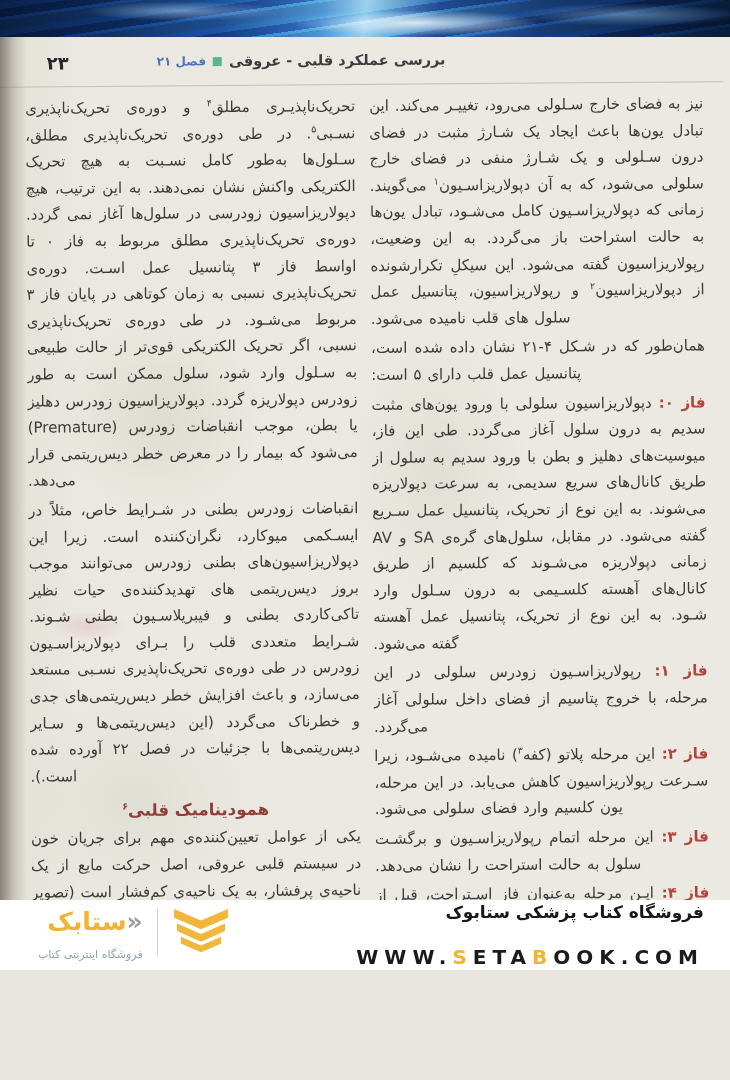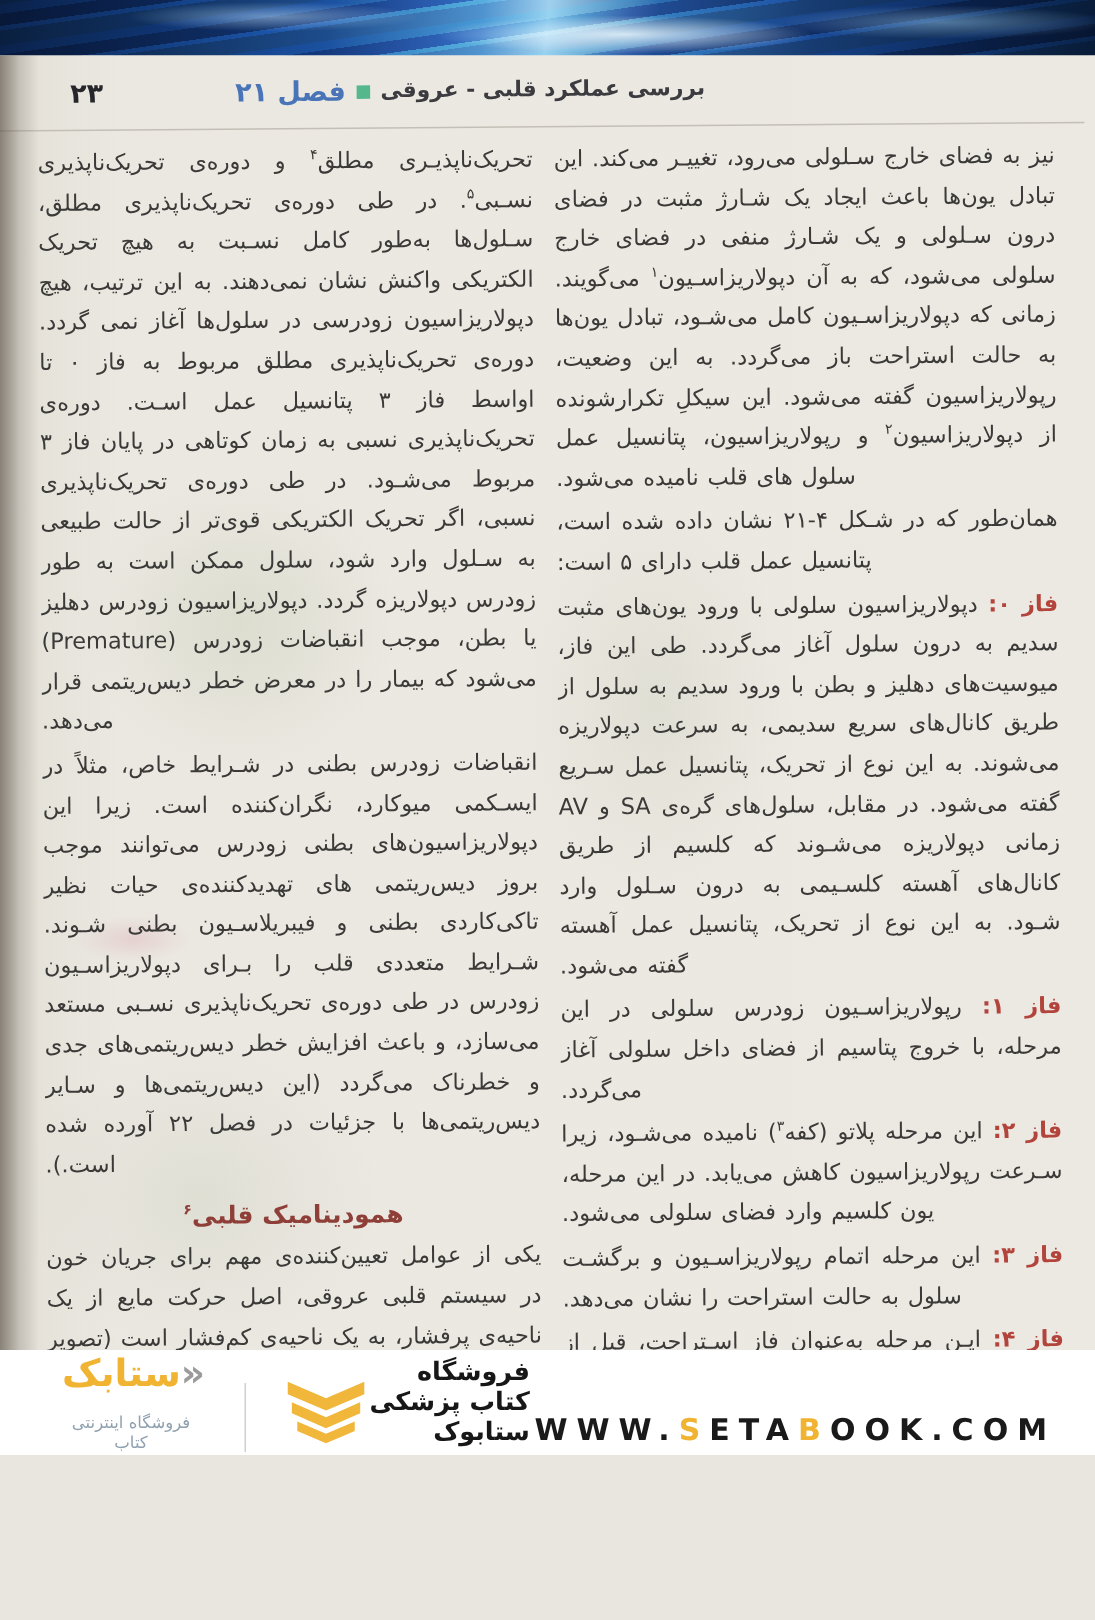--- a/index.html
+++ b/index.html
@@ -21,21 +21,21 @@
   
   .page{position:absolute;top:37px;left:0;width:730px;height:973px;
     background:linear-gradient(90deg,#dcd8cf 0,#e6e3db 30px,#ebe8e1 80px,#ece9e2 100%);}
   .gutter{position:absolute;top:0;left:0;width:26px;height:100%;
     background:linear-gradient(90deg,rgba(52,44,34,.5),rgba(52,44,34,.16) 50%,rgba(52,44,34,0));}
   .page-inner{position:absolute;inset:0;transform:rotate(-0.45deg);transform-origin:50% 45%;}
 
   .page-header{display:flex;align-items:center;height:46px;padding-left:50px;}
   .page-number{font-size:18px;font-weight:bold;color:#26262a;width:44px;}
   .chapter{display:flex;align-items:center;margin-left:66px;gap:7px;direction:ltr;}
-  .chapter-label{color:#4a74b8;font-size:18px;font-weight:bold;}
+  .chapter-label{color:#4a74b8;font-size:12px;font-weight:bold;}
   .chapter-square{width:9px;height:9px;background:#55b88d;display:inline-block;}
   .chapter-title{color:#3c3c40;font-size:14.5px;font-weight:bold;}
   .rule{border-bottom:1.2px solid #c3bfb6;margin:1px 4px 0 2px;}
 
   
   .content{direction:rtl;display:flex;gap:14px;padding:8px 24px 0 28px;height:905px;
     background:
       radial-gradient(ellipse 150px 140px at 22% 36%,rgba(150,165,120,.17),rgba(150,165,120,0) 70%),
       radial-gradient(ellipse 130px 190px at 60% 42%,rgba(150,160,125,.13),rgba(150,160,125,0) 70%),
       radial-gradient(ellipse 170px 150px at 18% 78%,rgba(140,155,120,.12),rgba(140,155,120,0) 70%),
@@ -58,28 +58,28 @@
 
   .footnotes{position:absolute;left:0;right:0;direction:ltr;text-align:left;
     font-family:"Liberation Serif",serif;font-size:13.5px;color:#2b2b2b;line-height:20px;}
   .fn-right{bottom:-9px;}
   .fn-left{bottom:-8px;}
   .fn-divider{border-top:1.6px solid #7a3f55;width:96%;margin-bottom:4px;}
 
   
   .footer{position:absolute;left:0;bottom:0;width:730px;height:70px;background:#ffffff;
     display:flex;align-items:center;padding:0 26px 0 38px;box-sizing:border-box;}
-  .brand{display:flex;align-items:flex-end;gap:26px;}
+  .brand{display:flex;align-items:flex-start;gap:14px;}
   .wordmark{font-size:25px;font-weight:bold;direction:rtl;line-height:26px;letter-spacing:.5px;}
   .wm-gold{color:#f0b432;}
   .wm-gray{color:#9b9b9b;font-weight:bold;}
   .brand-sub{font-size:11px;color:#8fa0b0;direction:rtl;text-align:center;margin-top:13px;}
   .vline{width:1.5px;height:46px;background:#cfcfcf;}
   .chevrons{width:58px;height:48px;}
-  .shop{margin-left:auto;display:flex;flex-direction:row;align-items:flex-end;gap:3px;}
+  .shop{margin-left:auto;display:flex;flex-direction:column;align-items:flex-end;gap:3px;}
   .shop-title{direction:rtl;font-size:17px;font-weight:bold;color:#171717;}
   .shop-url{font-size:20px;font-weight:bold;color:#1a1a1a;letter-spacing:6px;font-family:"DejaVu Sans",sans-serif;margin-top:20px;}
   .url-gold{color:#f0b432;}
 </style>
 </head>
 <body>
 
 <div class="screen">
 
   <div class="banner"></div>

